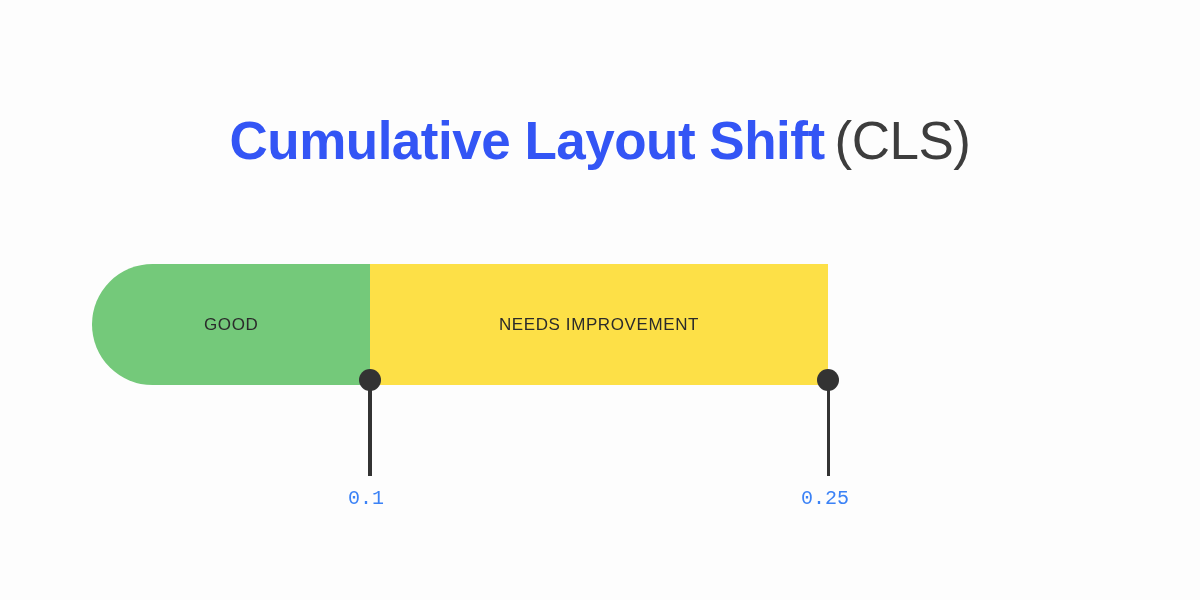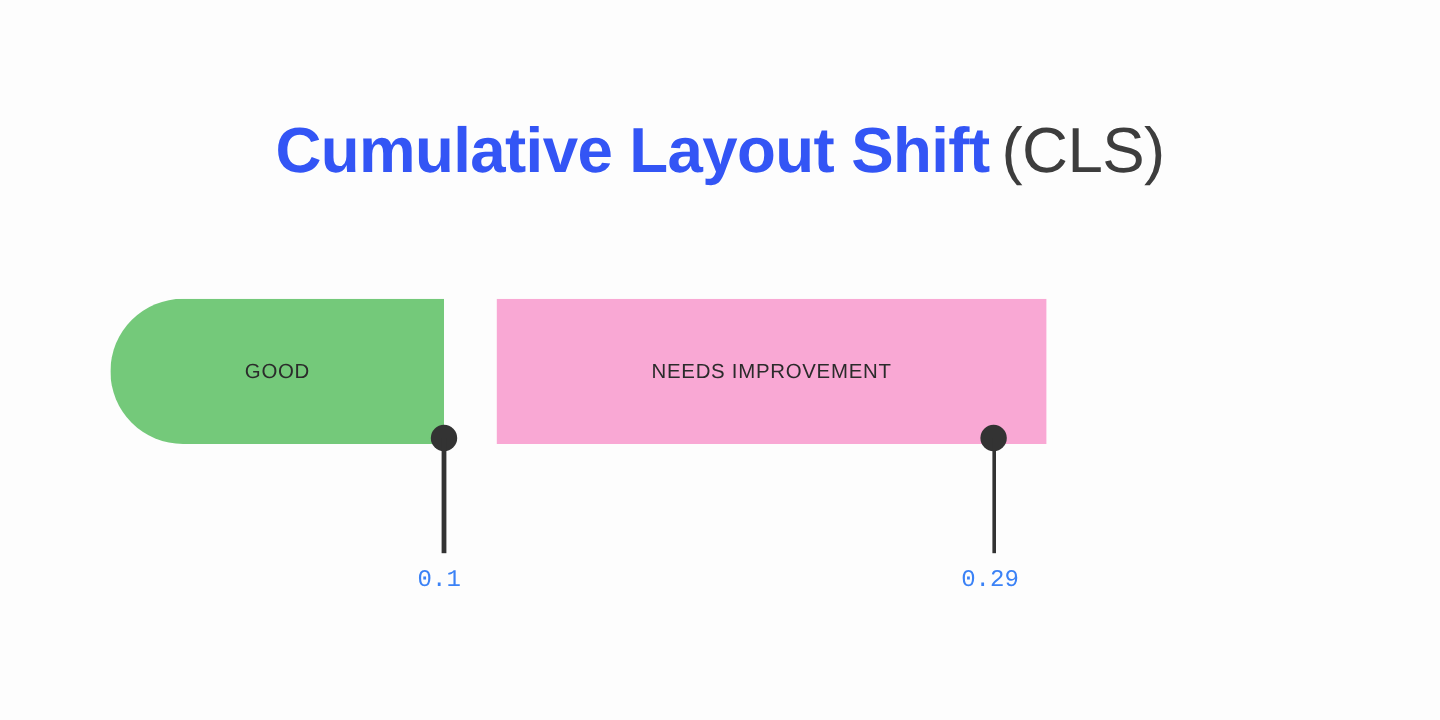--- a/index.html
+++ b/index.html
@@ -11,21 +11,21 @@
     height: 600px;
     background: #fdfdfd;
     font-family: "Liberation Sans", sans-serif;
     overflow: hidden;
     position: relative;
   }
 
   #stage {
     position: absolute;
     left: 0;
-    top: 2px;
+    top: 17px;
     width: 1200px;
     height: 493px;
   }
 
   
   .title {
     position: absolute;
     left: 0;
     top: 92px;
     width: 1200px;
@@ -64,21 +64,21 @@
     box-sizing: border-box;
   }
   .seg-label {
     font-size: 17px;
     font-weight: normal;
     color: #2b2b2b;
     letter-spacing: 0.6px;
     white-space: nowrap;
   }
   .seg-good   { background: #74c97a; }
-  .seg-ni     { background: #f9a8d4; margin-left: 44px; }
+  .seg-ni     { background: #fde047; }
   .seg-poor   { background: #f29a92; }
 
   
   .marker {
     position: absolute;
     top: 352px;
     width: 0;
     height: 0;
   }
   .marker-dot {
@@ -143,16 +143,16 @@
 
   <div class="marker" style="left:370px">
     <div class="marker-dot"></div>
     <div class="marker-line thick"></div>
     <div class="marker-value shift-left">0.1</div>
   </div>
 
   <div class="marker" style="left:828px">
     <div class="marker-dot"></div>
     <div class="marker-line thin"></div>
-    <div class="marker-value shift-left2">0.29</div>
+    <div class="marker-value shift-left2">0.25</div>
   </div>
 
 </div>
 
 </body></html>

